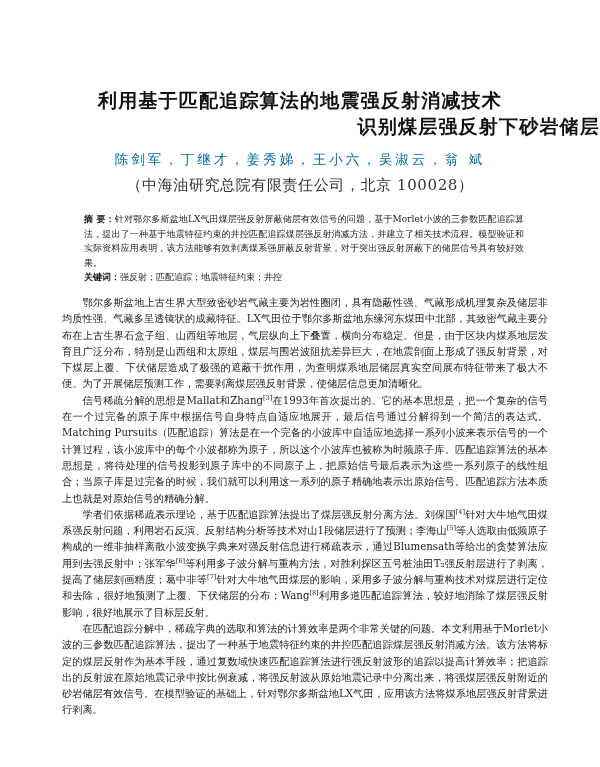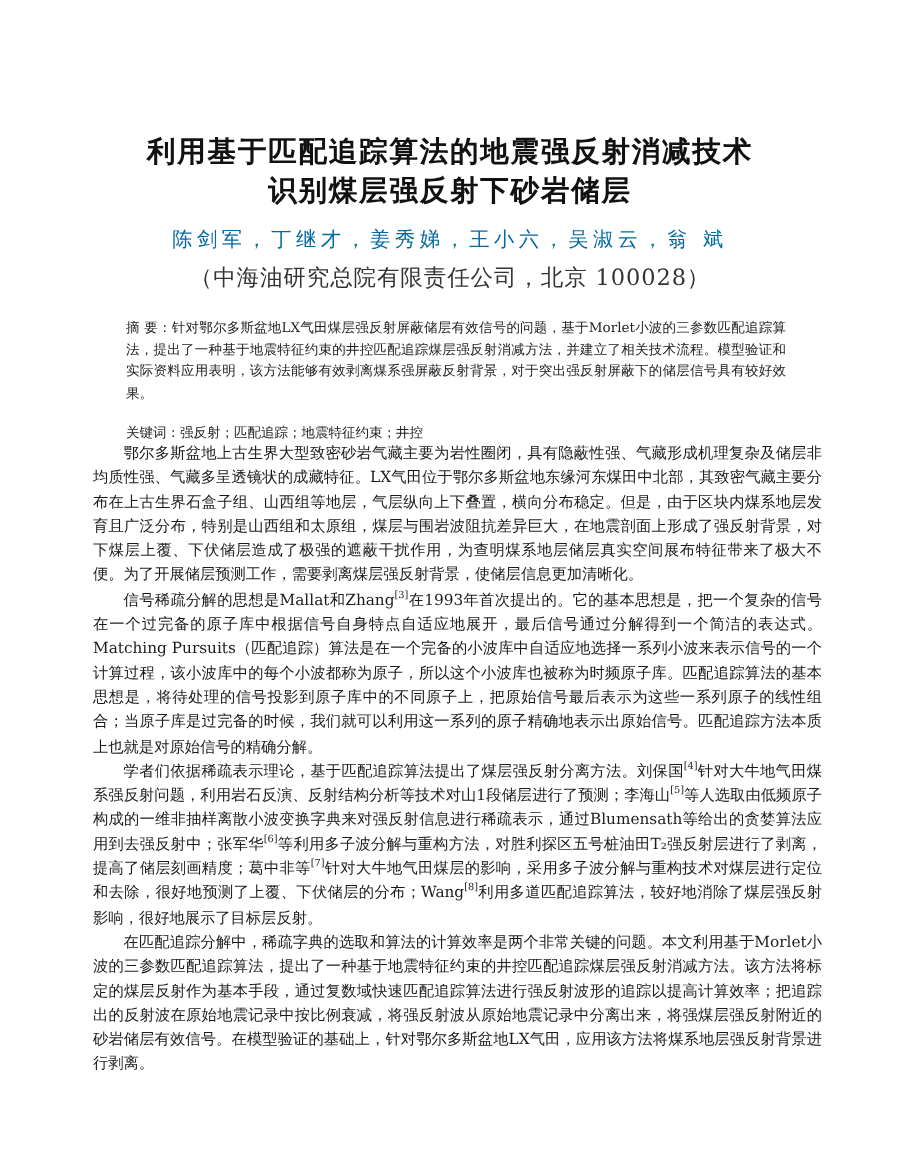--- a/index.html
+++ b/index.html
@@ -1,25 +1,25 @@
 <!DOCTYPE html>
 <html><head>
 <meta charset="utf-8">
 <style>
   html, body { margin: 0; padding: 0; background: #ffffff; }
   body { width: 600px; height: 767px; position: relative; overflow: hidden; color: #111; font-family: "DejaVu Serif", "Liberation Serif", serif; }
   .page { position: absolute; left: 0; top: 0; width: 600px; height: 767px; }
   .title { position: absolute; left: 0; width: 600px; text-align: center; font-family: "DejaVu Sans", "Liberation Sans", sans-serif; font-weight: bold; font-size: 19px; letter-spacing: 1.2px; color: #111; }
   .title.l1 { top: 88px; }
-  .title.l2 { top: 114px; }
+  .title.l2 { top: 114px; text-align: right; }
   .authors { position: absolute; top: 151px; left: 0; width: 600px; text-align: center; font-size: 13.5px; letter-spacing: 3px; color: #0369a1; }
   .affil { position: absolute; top: 176px; left: 0; width: 600px; text-align: center; font-size: 15px; letter-spacing: 0.6px; color: #333; }
   .abstract { position: absolute; top: 212px; left: 84px; width: 440px; font-size: 9px; line-height: 14.6px; color: #222; text-align: justify; }
-  .abstract .label { font-weight: normal; font-family: "DejaVu Sans", "Liberation Sans", sans-serif; }
-  .keywords { margin-top: 12px; }
+  .abstract .label { font-weight: bold; font-family: "DejaVu Sans", "Liberation Sans", sans-serif; }
+  .keywords { margin-top: 0; }
   .body { position: absolute; top: 295px; left: 62px; width: 486px; font-size: 10.2px; line-height: 16.3px; color: #1a1a1a; text-align: justify; }
   .body p { margin: 0; text-indent: 2em; }
   sup { font-size: 6.5px; line-height: 0; }
 </style>
 </head>
 <body>
 
 <div class="page">
   <div class="title l1">利用基于匹配追踪算法的地震强反射消减技术</div>
   <div class="title l2">识别煤层强反射下砂岩储层</div>

